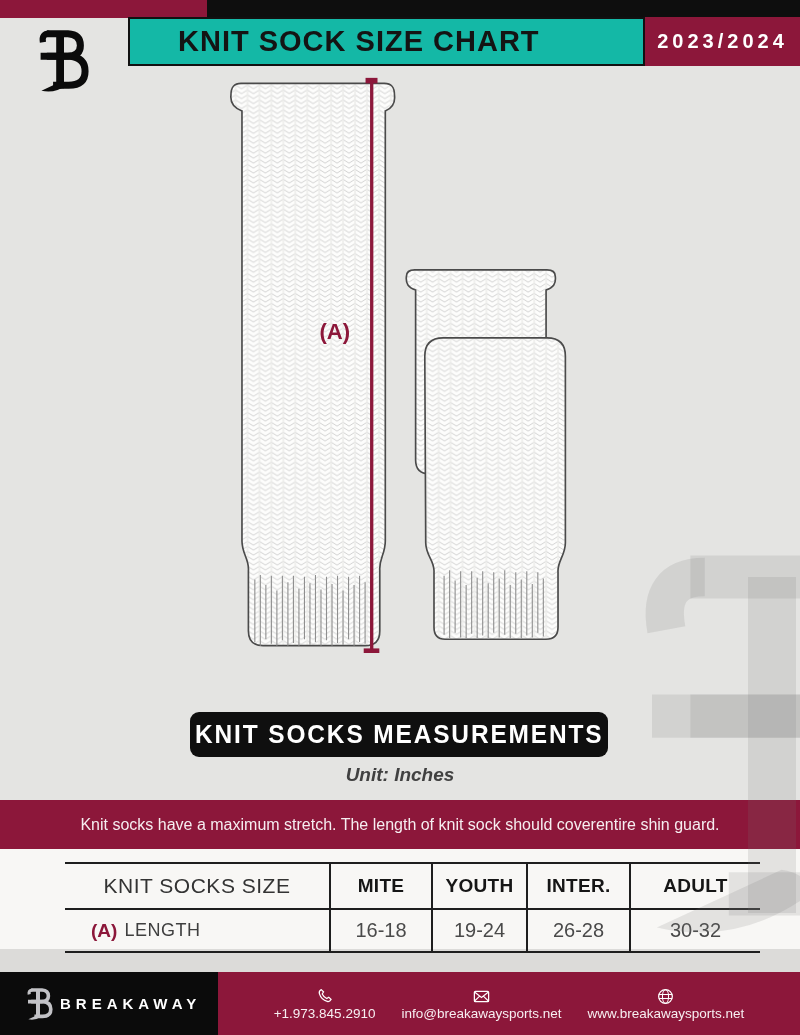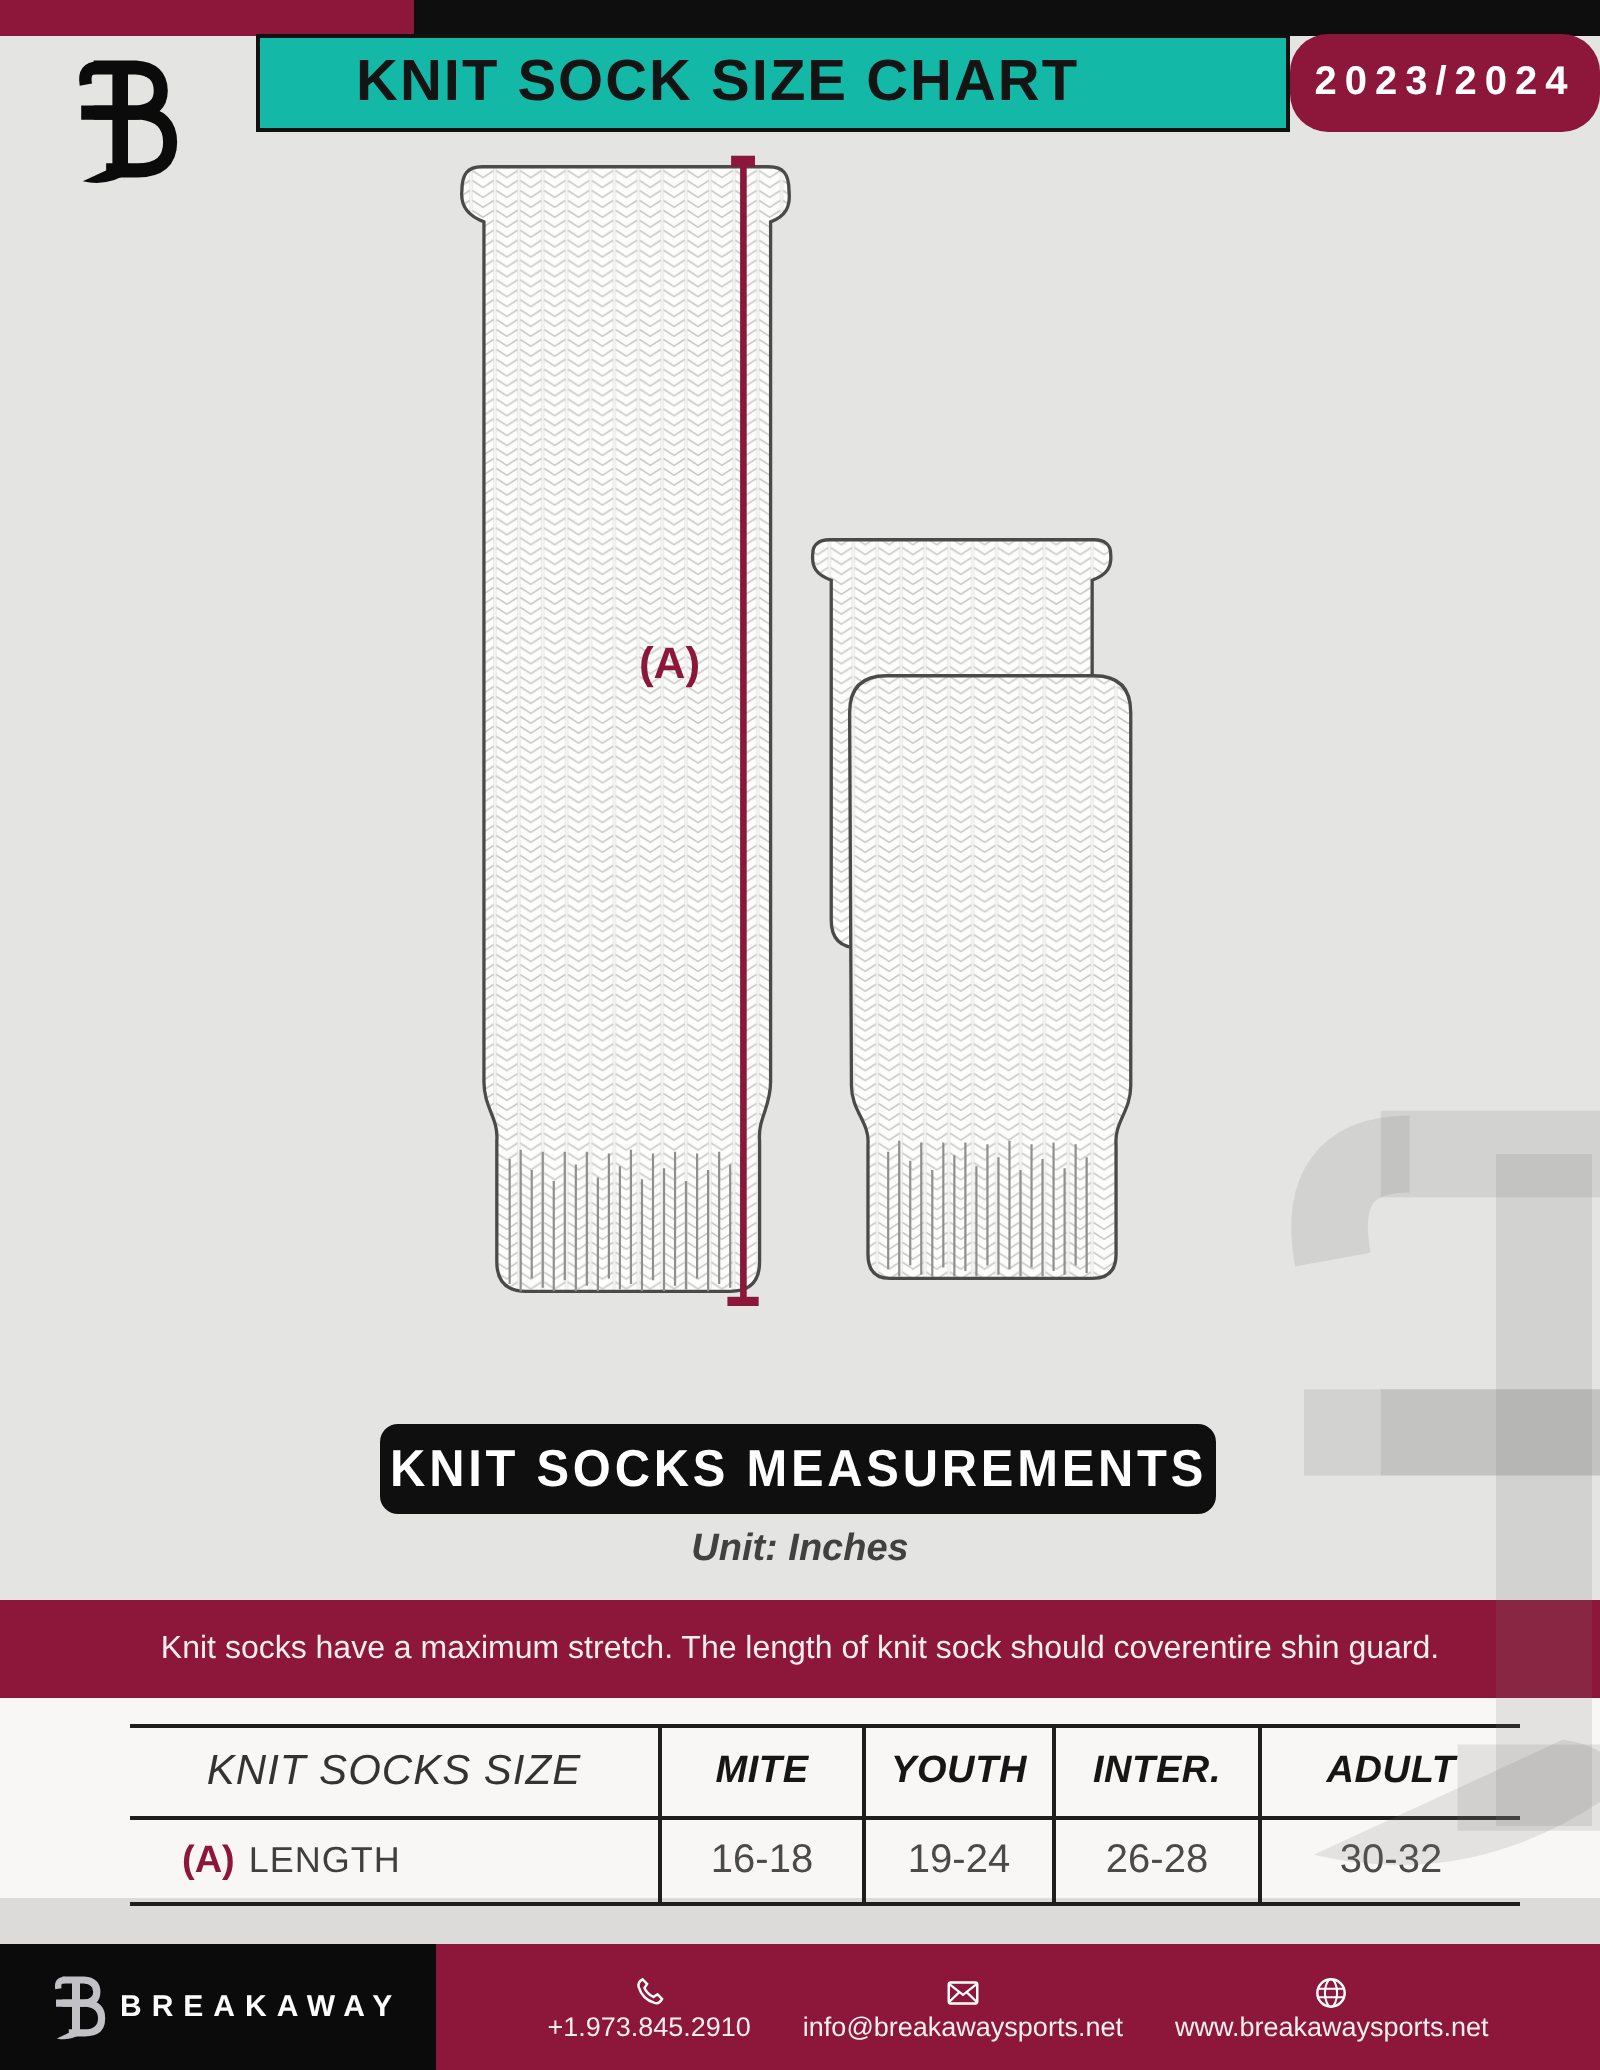--- a/index.html
+++ b/index.html
@@ -9,21 +9,21 @@
 
   
   .strip-maroon{left:0;top:0;width:207px;height:18px;background:#8C173A;z-index:4;}
   .strip-black{left:207px;top:0;width:593px;height:18px;background:#0E0E0E;z-index:4;}
   .title-bar{left:128px;top:17px;width:517px;height:49px;background:#14b8a6;
              border:2px solid #111;box-sizing:border-box;z-index:5;
              display:flex;align-items:center;padding-left:48px;}
   .title-bar h1{margin:0;font-size:29px;font-weight:800;letter-spacing:1px;color:#141414;}
   .season-badge{left:645px;top:17px;width:155px;height:49px;background:#8C173A;z-index:5;
                 display:flex;align-items:center;justify-content:center;
-                color:#fff;font-size:20px;font-weight:700;letter-spacing:4px;border-radius:19px;}
+                color:#fff;font-size:20px;font-weight:700;letter-spacing:4px;}
   .logo-header{left:25px;top:22px;width:78px;height:78px;z-index:5;color:#0B0B0B;}
 
   
   .hero-svg{left:0;top:65px;z-index:1;}
 
   
   .meas-banner{left:190px;top:712px;width:418px;height:45px;background:#0F0F0F;border-radius:9px;
                display:flex;align-items:center;justify-content:center;z-index:2;}
   .meas-banner span{color:#fff;font-size:26px;font-weight:700;letter-spacing:2px;transform:scaleX(.94);white-space:nowrap;}
   .unit-label{left:0;top:764px;width:800px;text-align:center;z-index:2;
@@ -32,21 +32,21 @@
                display:flex;flex-direction:row;align-items:center;justify-content:center;
                color:#F6EDF0;font-size:16px;line-height:23px;}
 
   
   .table-section{left:0;top:849px;width:800px;height:100px;background:#F8F7F5;z-index:2;}
   .pre-footer{left:0;top:949px;width:800px;height:23px;background:#DCDBD9;z-index:2;}
   .size-table{left:65px;top:862px;width:695px;z-index:3;
               display:grid;grid-template-columns:264px 102px 95px 103px 131px;grid-template-rows:46px 41px;
               border-top:2px solid #1E1E1E;border-bottom:2px solid #1E1E1E;}
   .size-table .cell{display:flex;align-items:center;justify-content:center;box-sizing:border-box;}
-  .size-table .hrow{border-bottom:2px solid #1E1E1E;font-style:italic;}
+  .size-table .hrow{border-bottom:2px solid #1E1E1E;}
   .size-table .vline{border-left:2px solid #1E1E1E;}
   .th-size{font-size:21px;font-weight:500;letter-spacing:.5px;color:#333;}
   .th-col{font-size:19px;font-weight:700;color:#161616;letter-spacing:.3px;}
   .row-label{justify-content:flex-start !important;padding-left:26px;gap:7px;}
   .row-key{color:#8C173A;font-weight:800;font-size:19px;}
   .row-name{color:#3F3F3F;font-weight:500;font-size:18px;letter-spacing:.5px;}
   .td-val{font-size:20px;font-weight:500;color:#4A4A4A;}
 
   
   .footer{left:0;top:972px;width:800px;height:63px;background:#8C173A;z-index:7;}

